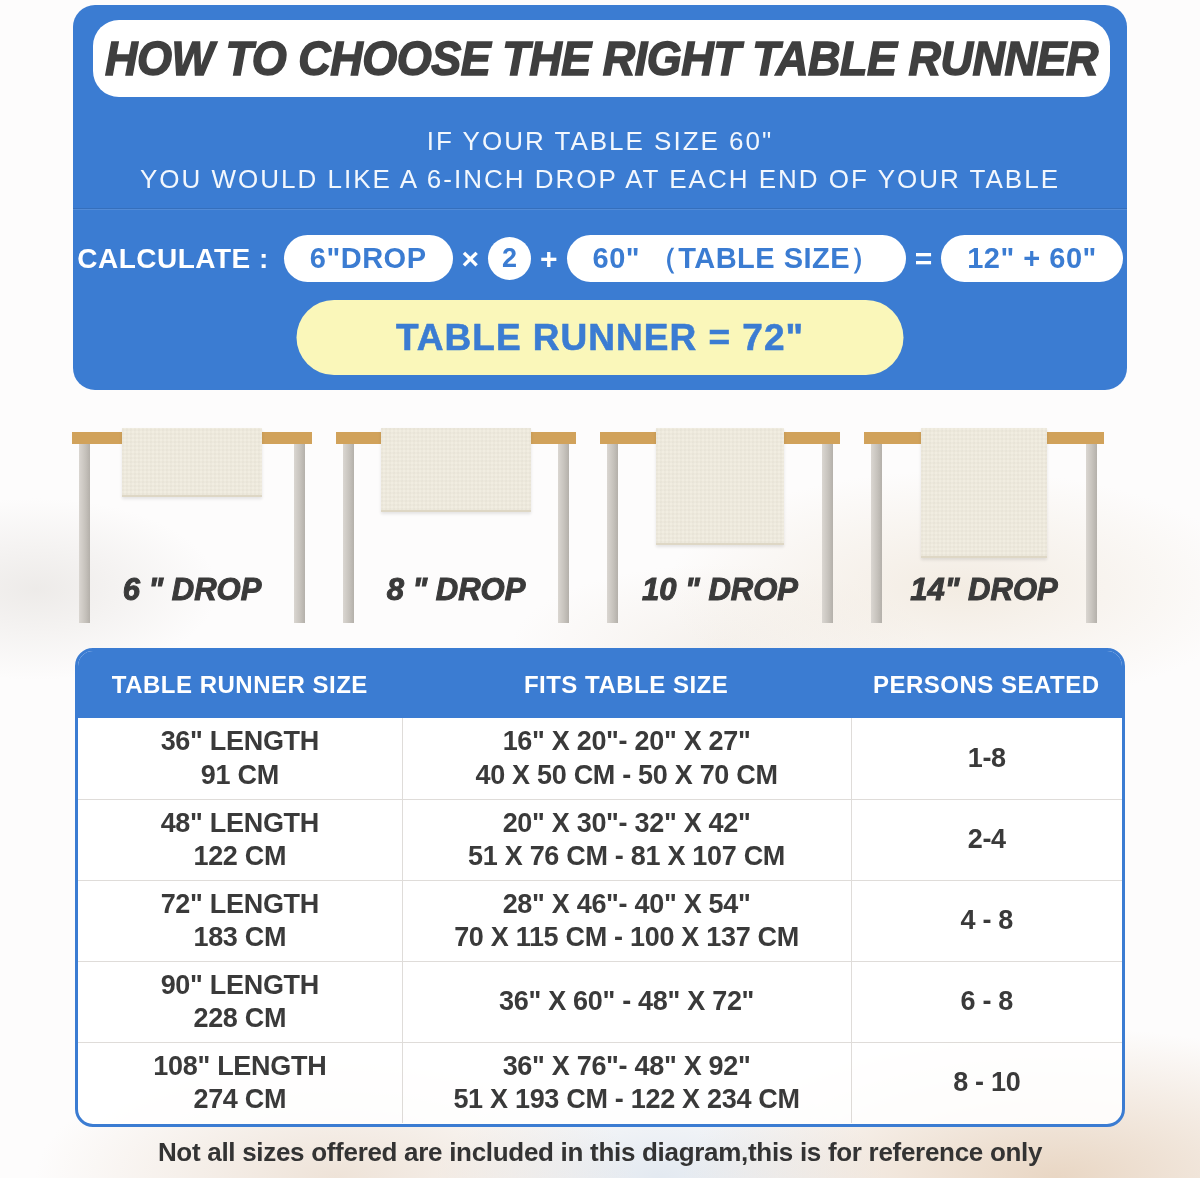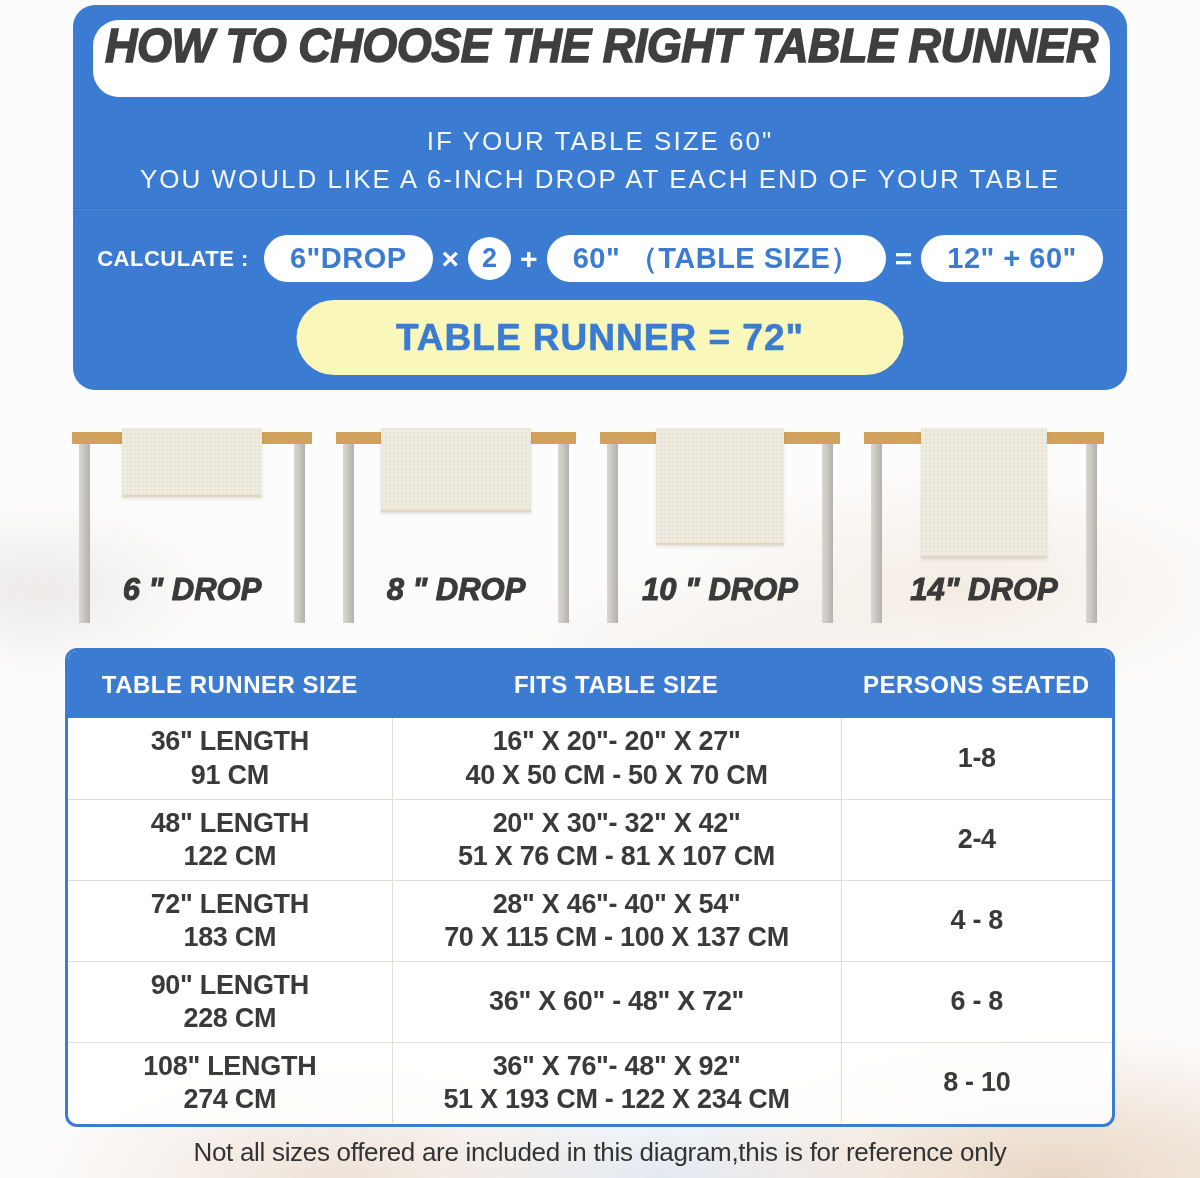--- a/index.html
+++ b/index.html
@@ -19,40 +19,40 @@
   }
 
   
   .top-panel {
     position:absolute; left:73px; top:5px; width:1054px; height:385px;
     background:#3b7cd2; border-radius:22px;
   }
   .title-banner {
     position:absolute; left:20px; top:15px; width:1017px; height:77px;
     background:#ffffff; border-radius:26px;
-    display:flex; align-items:flex-start; justify-content:center;
+    display:flex; align-items:center; justify-content:center;
   }
   .title-banner h1 {
     font-size:45px; font-weight:bold; font-style:italic; color:#3f3f3f;
     letter-spacing:-0.5px; -webkit-text-stroke:1.4px #3f3f3f;
     transform:scaleY(1.06); white-space:nowrap;
   }
   .sub-line { position:absolute; left:0; width:100%; text-align:center;
     color:#f2f7fd; font-size:26px; letter-spacing:2px; white-space:nowrap; }
   .sub1 { top:121px; }
   .sub2 { top:159px; }
   .hdr-divider { position:absolute; left:0; top:203px; width:100%; height:1px;
     background:rgba(0,0,0,0.10); box-shadow:0 1px 0 rgba(255,255,255,0.12); }
 
   .calc-row {
     position:absolute; left:0; top:230px; width:100%; height:47px;
     display:flex; align-items:center; justify-content:center; gap:9px;
     white-space:nowrap;
   }
-  .calc-label { color:#fff; font-weight:bold; font-size:22px; letter-spacing:0.5px; margin-right:6px; }
+  .calc-label { color:#fff; font-weight:bold; font-size:28px; letter-spacing:0.5px; margin-right:6px; }
   .pill {
     display:inline-flex; align-items:center; justify-content:center;
     height:47px; padding:0 26px; background:#fff; border-radius:26px;
     color:#3b7cd2; font-weight:bold; font-size:29px; letter-spacing:0.5px;
   }
   .op { color:#fff; font-weight:bold; font-size:30px; }
   .circle {
     display:inline-flex; align-items:center; justify-content:center;
     width:43px; height:43px; background:#fff; border-radius:50%;
     color:#3b7cd2; font-weight:bold; font-size:27px;
@@ -88,22 +88,22 @@
   .fig3 .runner { width:128px; height:117px; }
   .fig4 .runner { width:126px; height:130px; }
   .table-fig figcaption {
     position:absolute; top:144px; left:0; width:100%; text-align:center;
     font-size:31px; font-weight:bold; font-style:italic; color:#3a3a3a;
     -webkit-text-stroke:1px #3a3a3a; white-space:nowrap;
   }
 
   
   .size-panel {
-    position:absolute; left:65px; top:648px; width:1050px; height:479px;
-    border:3px solid #3b7cd2; border-radius:12px; overflow:hidden;
+    position:absolute; left:75px; top:648px; width:1050px; height:479px;
+    border:3px solid #3b7cd2; border-radius:18px; overflow:hidden;
     background:rgba(255,255,255,0.87);
   }
   .size-header {
     height:67px; background:#3b7cd2;
     display:grid; grid-template-columns:31% 43% 26%; align-items:center;
   }
   .size-header span {
     text-align:center; color:#fff; font-weight:bold; font-size:24px; letter-spacing:0.5px;
   }
   .size-body { }
@@ -111,21 +111,21 @@
   .size-row + .size-row { border-top:1px solid rgba(140,130,118,0.28); }
   .cell {
     display:flex; flex-direction:column; align-items:center; justify-content:center;
     color:#3a3a3a; font-weight:bold; font-size:27px; line-height:1.24; letter-spacing:-0.3px;
     white-space:nowrap;
   }
   .size-row .cell + .cell { border-left:1px solid rgba(140,130,118,0.28); }
 
   .footnote {
     position:absolute; top:1137px; left:0; width:100%; text-align:center;
-    font-size:26px; font-weight:normal; color:#333; letter-spacing:-0.3px;
+    font-size:26px; font-weight:bold; color:#333; letter-spacing:-0.3px;
   }
 </style>
 </head>
 <body>
 
 <div class="canvas">
 
   <section class="top-panel">
     <div class="title-banner">
       <h1>HOW TO CHOOSE THE RIGHT TABLE RUNNER</h1>

